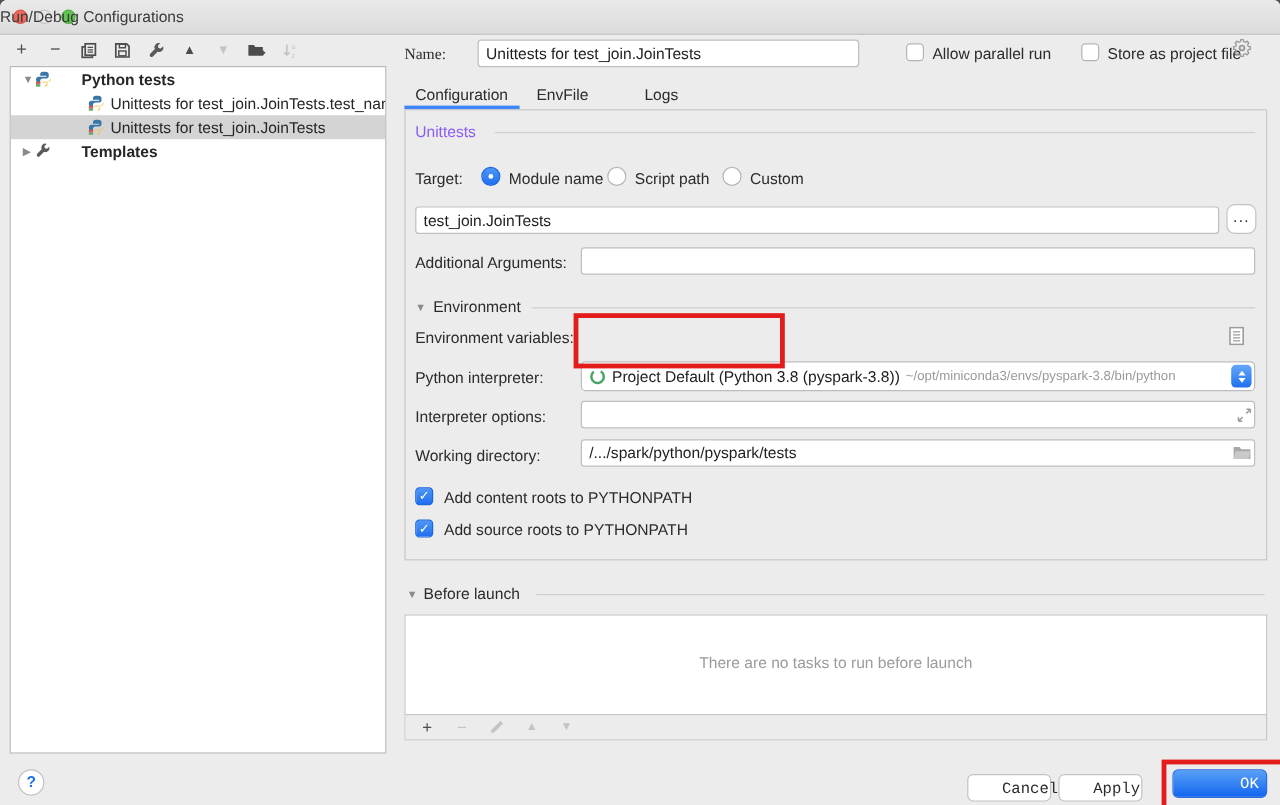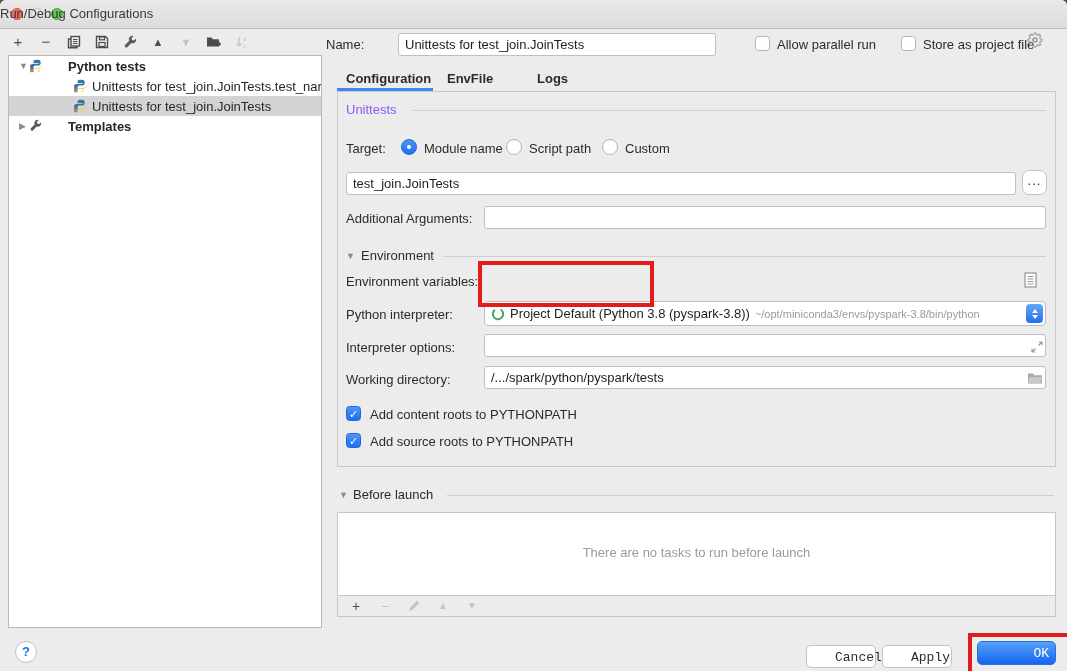--- a/index.html
+++ b/index.html
@@ -38,21 +38,21 @@
   .chk{position:absolute;width:15px;height:15px;box-sizing:border-box;border:1px solid #b5b5b5;
        border-radius:3.5px;background:#fff;}
   .chk.on{background:linear-gradient(#4b97f6,#206ff1);border-color:#1e66de;color:#fff;
           font-size:11px;text-align:center;line-height:14px;}
   .radio{position:absolute;width:16px;height:16px;box-sizing:border-box;border-radius:50%;
          border:1px solid #b5b5b5;background:#fff;}
   .radio.on{background:linear-gradient(#4b97f6,#206ff1);border-color:#1e66de;}
   .radio.on::after{content:"";position:absolute;left:5px;top:5px;width:4px;height:4px;
                    border-radius:50%;background:#fff;}
   
-  .tab{position:absolute;top:71px;font-size:13px;color:#2b2b2b;cursor:default;font-weight:bold;}
+  .tab{position:absolute;top:71px;font-size:13px;color:#2b2b2b;cursor:default;}
   .tabline{position:absolute;left:337px;top:88px;width:96px;height:3px;}
   
   .formbox{position:absolute;left:337px;top:91px;width:719px;height:376px;
            border:1px solid #c9c9c9;box-sizing:border-box;}
   .blbox{position:absolute;left:337px;top:512px;width:719px;height:105px;
          border:1px solid #c6c6c6;box-sizing:border-box;background:#fff;}
   .blbar{position:absolute;left:0;bottom:0;width:100%;height:21px;background:#ececec;
          border-top:1px solid #c6c6c6;box-sizing:border-box;display:flex;align-items:center;gap:13px;
          padding-left:10px;}
   .empty-msg{position:absolute;left:0;top:32px;width:100%;text-align:center;
@@ -177,21 +177,21 @@
       <span class="caret">▶</span>
       <span class="ticon">
         <svg width="13" height="13" viewBox="0 0 14 14">
             <path d="M13 3.6a3.6 3.6 0 0 1-4.7 4.5L4.4 12a1.55 1.55 0 1 1-2.2-2.2l3.9-3.9A3.6 3.6 0 0 1 10.6 1l-2 2 .4 2 2 .4 2-1.8z" fill="#5a5a5a"></path>
           </svg>
       </span>
       <span class="bold">Templates</span>
     </div>
   </div>
 
-  <div class="lbl" style="left:326px;top:37px;">Name:</div>
+  <div class="lbl" style="left:337px;top:37px;font-family:Liberation Serif, serif;">Name:</div>
   <input class="field" style="left: 398px; top: 33px; width: 318px; height: 23px;" value="Unittests for test_join.JoinTests">
   <div class="chk" style="left:755px;top:36px;"></div>
   <div class="lbl" style="left:777px;top:37px;">Allow parallel run</div>
   <div class="chk" style="left:901px;top:36px;"></div>
   <div class="lbl" style="left:923px;top:37px;">Store as project file</div>
   <span class="ficon" style="left:1027px;top:32px;">
     <svg width="16" height="16" viewBox="0 0 16 16">
         <path d="M8 5.2A2.8 2.8 0 1 0 8 10.8 2.8 2.8 0 0 0 8 5.2zm0 1.6a1.2 1.2 0 1 1 0 2.4 1.2 1.2 0 0 1 0-2.4z" fill="#9a9a9a"></path>
         <path d="M7 1h2l.3 1.7 1.5.6 1.4-1 1.5 1.5-1 1.4.6 1.5L15 7v2l-1.7.3-.6 1.5 1 1.4-1.5 1.5-1.4-1-1.5.6L9 15H7l-.3-1.7-1.5-.6-1.4 1-1.5-1.5 1-1.4-.6-1.5L1 9V7l1.7-.3.6-1.5-1-1.4 1.5-1.5 1.4 1 1.5-.6z" fill="none" stroke="#9a9a9a" stroke-width="1.1"></path>
       </svg>

